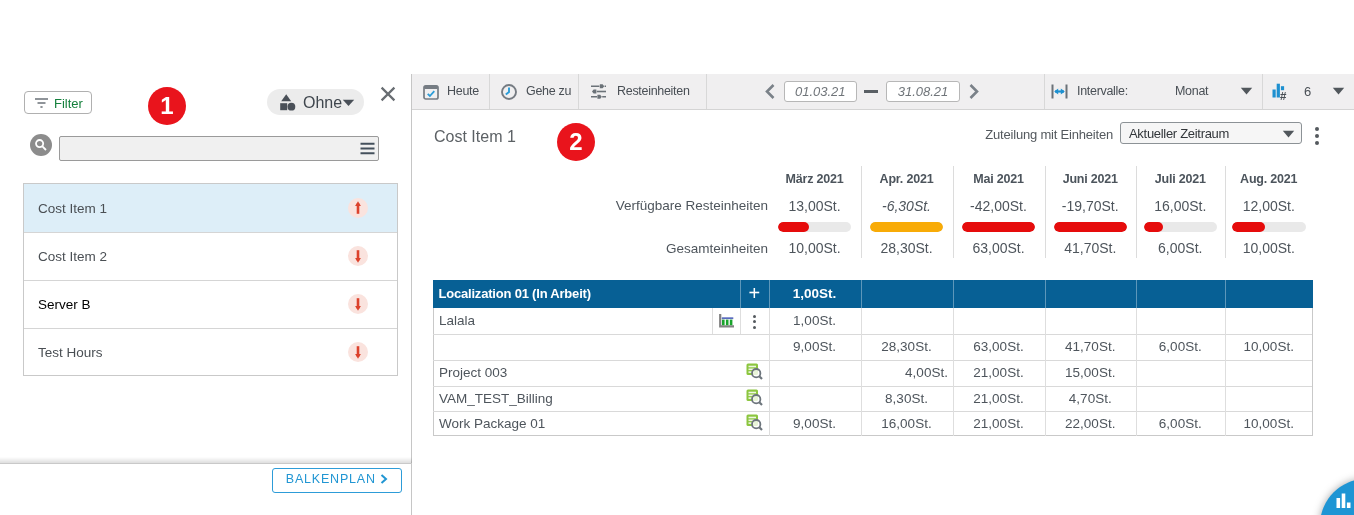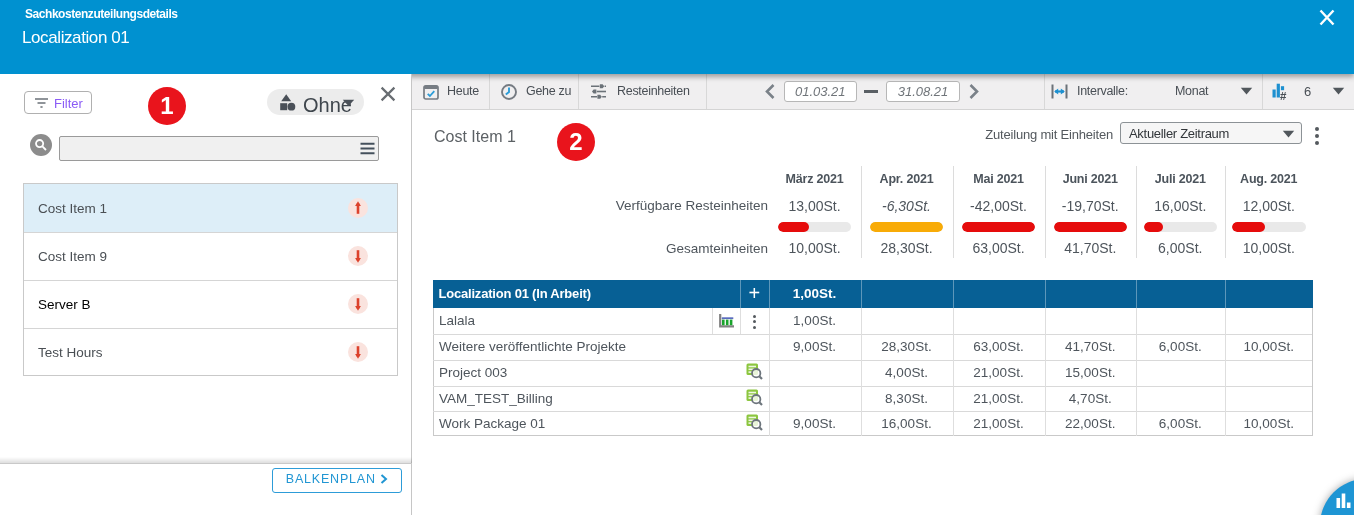--- a/index.html
+++ b/index.html
@@ -15,46 +15,39 @@
 .rsep { left:0; width:879px; height:1px; background:#d9d9d9; }
 .csep { width:1px; background:#dedede; }
 .rname { left:6.5px; font-size:13.5px; color:#4e555c; }
 .gicon { left:313px; }
 .cval { text-align:center; font-size:13.5px; color:#4e555c; }
 </style>
 </head>
 <body>
 <div id="stage">
 
-<div class="abs" style="left:0;top:0;width:1354px;height:74px;background:#0091d0;box-shadow:0 3px 5px rgba(60,60,60,.45);z-index:5;">
-  <div class="abs" style="left:25px;top:7px;font-size:12px;font-weight:bold;color:#fff;letter-spacing:-0.45px;">Sachkostenzuteilungsdetails</div>
-  <div class="abs" style="left:22px;top:28px;font-size:17px;color:#fff;letter-spacing:-0.4px;">Localization 01</div>
-  <svg class="abs" style="left:1319px;top:9px;" width="16" height="17" viewBox="0 0 16 17">
-    <path d="M1.5 1.5 L14.5 15.5 M14.5 1.5 L1.5 15.5" stroke="#fff" stroke-width="2.4" fill="none"></path>
-  </svg>
-</div>
 
 <div class="abs" id="leftpanel" style="left:0;top:74px;width:412px;height:441px;background:#fff;border-right:1px solid #c6c6c6;z-index:6;">
 
   <div class="abs" style="left:24px;top:17px;width:68px;height:23px;border:1px solid #b0b0b0;border-radius:4px;background:#fff;">
     <svg class="abs" style="left:9px;top:5px;" width="15" height="12" viewBox="0 0 15 12">
       <path d="M1 2 H14 M3.5 6 H11.5 M6.4 10 H8.6" stroke="#6b7278" stroke-width="1.7" fill="none"></path>
     </svg>
-    <div class="abs" style="left:29px;top:3.5px;font-size:13px;color:#8b5cf6;">Filter</div>
+    <div class="abs" style="left:29px;top:3.5px;font-size:13px;color:#15803d;">Filter</div>
   </div>
 
   <div class="abs" style="left:148px;top:13px;width:38px;height:38px;border-radius:50%;background:#e9141c;color:#fff;font-weight:bold;font-size:24px;text-align:center;line-height:37px;">1</div>
 
   <div class="abs" style="left:267px;top:15px;width:97px;height:26px;border-radius:13px;background:#ececec;">
     <svg class="abs" style="left:10px;top:4px;" width="19" height="19" viewBox="0 0 19 19">
       <path d="M9.2 1.2 L14.2 8.2 H4.2 Z" fill="#4a5058"></path>
       <rect x="3.2" y="10.2" width="7" height="7" fill="#4a5058"></rect>
       <circle cx="14.4" cy="13.7" r="3.9" fill="#4a5058"></circle>
     </svg>
-    <div class="abs" style="left:36px;top:5px;font-size:20px;color:#3f464d;">Ohne</div>
+    <div class="abs" style="left:36px;top:5px;font-size:16px;color:#3f464d;">Ohne</div>
     <svg class="abs" style="left:75px;top:10px;" width="13" height="8" viewBox="0 0 13 8">
       <path d="M0.8 0.8 L6.5 7 L12.2 0.8 Z" fill="#4a5058"></path>
     </svg>
   </div>
 
   <svg class="abs" style="left:380px;top:12px;" width="16" height="16" viewBox="0 0 16 16">
     <path d="M1.6 1.6 L14.4 14.4 M14.4 1.6 L1.6 14.4" stroke="#686d72" stroke-width="2.2" fill="none"></path>
   </svg>
 
   <div class="abs" style="left:30px;top:60px;width:22px;height:22px;border-radius:50%;background:#8c8c8c;">
@@ -68,21 +61,21 @@
       <path d="M0.5 1.7 H14.5 M0.5 6.5 H14.5 M0.5 11.3 H14.5" stroke="#44505c" stroke-width="1.9" fill="none"></path>
     </svg>
   </div>
 
   <div class="abs" style="left:23px;top:109px;width:375px;height:193px;border:1px solid #c9c9c9;">
     <div class="abs" style="left:0;top:0;width:373px;height:48px;background:#ddeef8;"></div>
     <div class="abs" style="left:0;top:48px;width:373px;height:1px;background:#d5d5d5;"></div>
     <div class="abs" style="left:0;top:96px;width:373px;height:1px;background:#d5d5d5;"></div>
     <div class="abs" style="left:0;top:144px;width:373px;height:1px;background:#d5d5d5;"></div>
     <div class="abs" style="left:14px;top:17px;font-size:13.5px;color:#4a4f54;">Cost Item 1</div>
-    <div class="abs" style="left:14px;top:65px;font-size:13.5px;color:#4a4f54;">Cost Item 9</div>
+    <div class="abs" style="left:14px;top:65px;font-size:13.5px;color:#4a4f54;">Cost Item 2</div>
     <div class="abs" style="left:14px;top:113px;font-size:13.5px;color:#000000;text-align:right;">Server B</div>
     <div class="abs" style="left:14px;top:161px;font-size:13.5px;color:#4a4f54;">Test Hours</div>
 
     <div class="abs arrowbadge" style="left:324px;top:14px;">
       <svg width="20" height="20" viewBox="0 0 20 20">
             <circle cx="10" cy="10" r="10" fill="#fae3de"></circle>
       <path d="M10 15.8 V5.4" stroke="#dc422c" stroke-width="2.6" fill="none"></path>
             <path d="M10 3.2 L12.9 8 H7.1 Z" fill="#dc422c"></path>
           </svg>
     </div>
@@ -274,21 +267,20 @@
     <div class="abs csep" style="left:428px;top:28px;height:128px;"></div>
     <div class="abs csep" style="left:520px;top:28px;height:128px;"></div>
     <div class="abs csep" style="left:612px;top:28px;height:128px;"></div>
     <div class="abs csep" style="left:703.5px;top:28px;height:128px;"></div>
     <div class="abs csep" style="left:792px;top:28px;height:128px;"></div>
 
     <div class="abs csep" style="left:279px;top:28px;height:26px;"></div>
     <div class="abs csep" style="left:307.5px;top:28px;height:26px;"></div>
 
     <div class="abs rname" style="top:33.5px;">Lalala</div>
-    <div class="abs rname" style="top:59.5px;">Weitere veröffentlichte Projekte</div>
     <div class="abs rname" style="top:85.5px;">Project 003</div>
     <div class="abs rname" style="top:111px;">VAM_TEST_Billing</div>
     <div class="abs rname" style="top:136px;">Work Package 01</div>
 
     <svg class="abs" style="left:286px;top:34px;" width="15" height="14" viewBox="0 0 15 14">
       <path d="M1.2 0 V12.3 H15" stroke="#828282" stroke-width="2.2" fill="none"></path>
       <rect x="3" y="5.6" width="2.6" height="5.6" fill="#1aa42c"></rect>
       <rect x="6.9" y="5.6" width="2.6" height="5.6" fill="#1aa42c"></rect>
       <rect x="10.8" y="5.6" width="2.6" height="5.6" fill="#1aa42c"></rect>
       <rect x="2.8" y="3.3" width="11.5" height="1.8" fill="#5a6bbf"></rect>
@@ -324,21 +316,21 @@
 
     <div class="abs cval" style="left:336px;top:33.5px;width:92px;">1,00St.</div>
 
     <div class="abs cval" style="left:336px;top:59.5px;width:92px;">9,00St.</div>
     <div class="abs cval" style="left:428px;top:59.5px;width:92px;">28,30St.</div>
     <div class="abs cval" style="left:520px;top:59.5px;width:92px;">63,00St.</div>
     <div class="abs cval" style="left:612px;top:59.5px;width:91.5px;">41,70St.</div>
     <div class="abs cval" style="left:703.5px;top:59.5px;width:88.5px;">6,00St.</div>
     <div class="abs cval" style="left:792px;top:59.5px;width:88.5px;">10,00St.</div>
 
-    <div class="abs cval" style="left:428px;top:85.5px;width:92px;">4,00St.</div>
+    <div class="abs cval" style="left:448px;top:85.5px;width:92px;">4,00St.</div>
     <div class="abs cval" style="left:520px;top:85.5px;width:92px;">21,00St.</div>
     <div class="abs cval" style="left:612px;top:85.5px;width:91.5px;">15,00St.</div>
 
     <div class="abs cval" style="left:428px;top:111px;width:92px;">8,30St.</div>
     <div class="abs cval" style="left:520px;top:111px;width:92px;">21,00St.</div>
     <div class="abs cval" style="left:612px;top:111px;width:91.5px;">4,70St.</div>
 
     <div class="abs cval" style="left:336px;top:136px;width:92px;">9,00St.</div>
     <div class="abs cval" style="left:428px;top:136px;width:92px;">16,00St.</div>
     <div class="abs cval" style="left:520px;top:136px;width:92px;">21,00St.</div>

